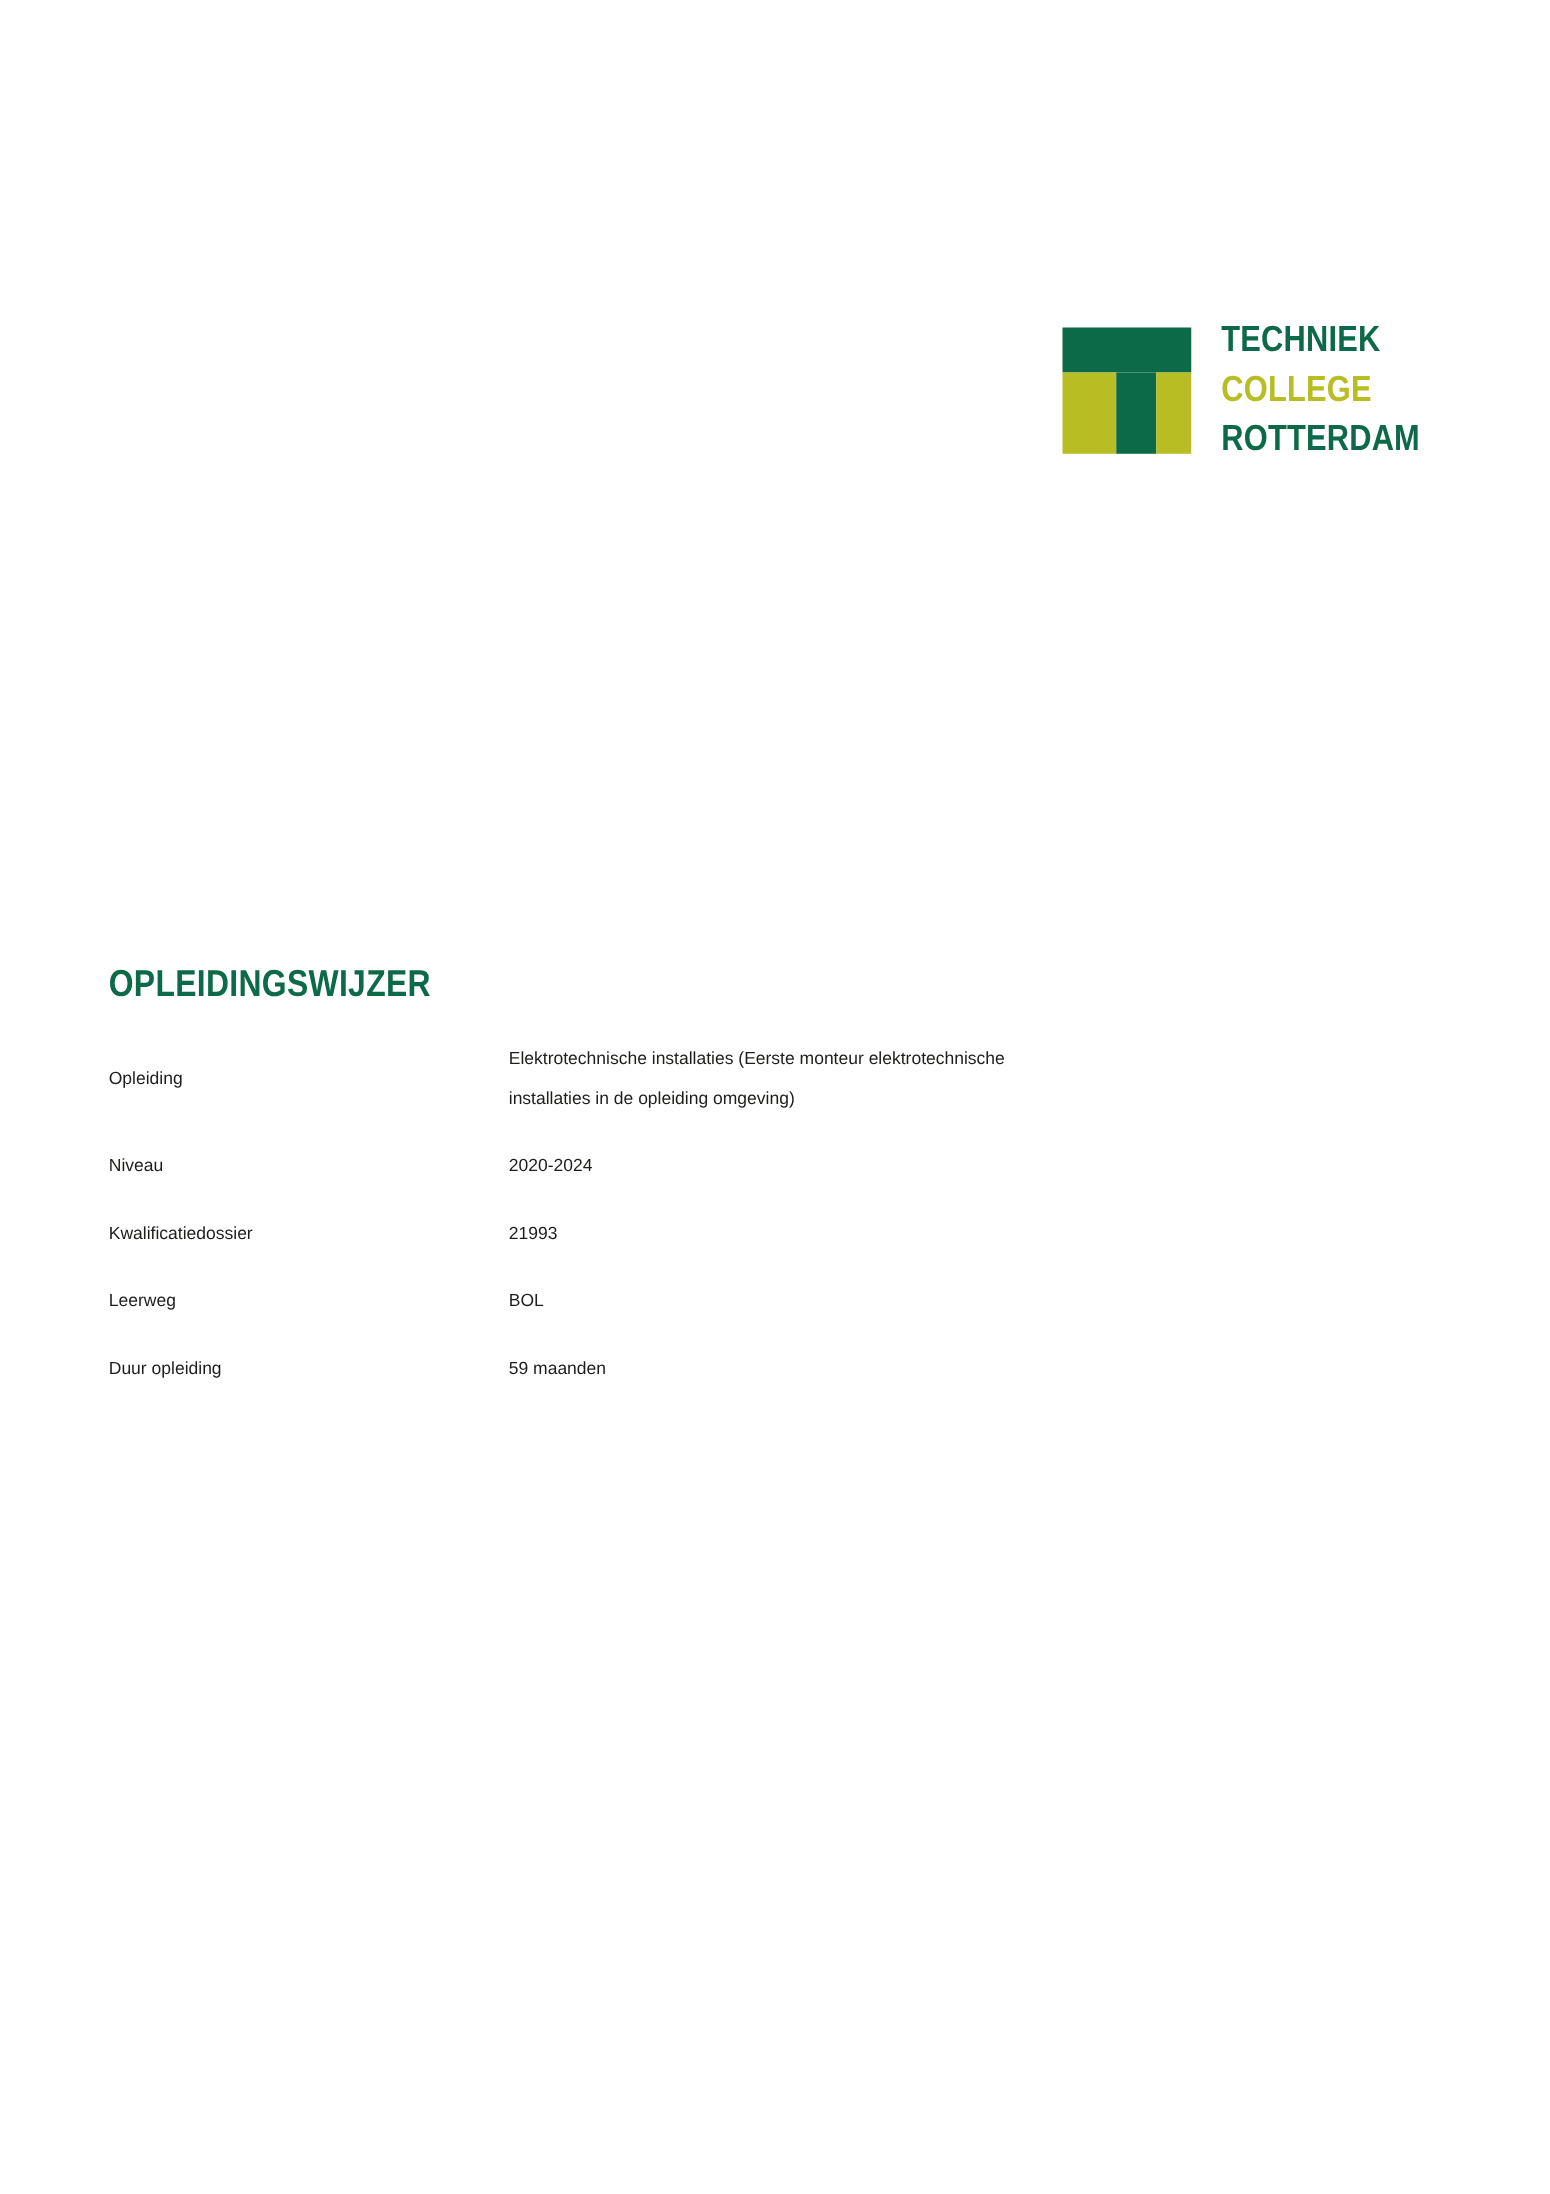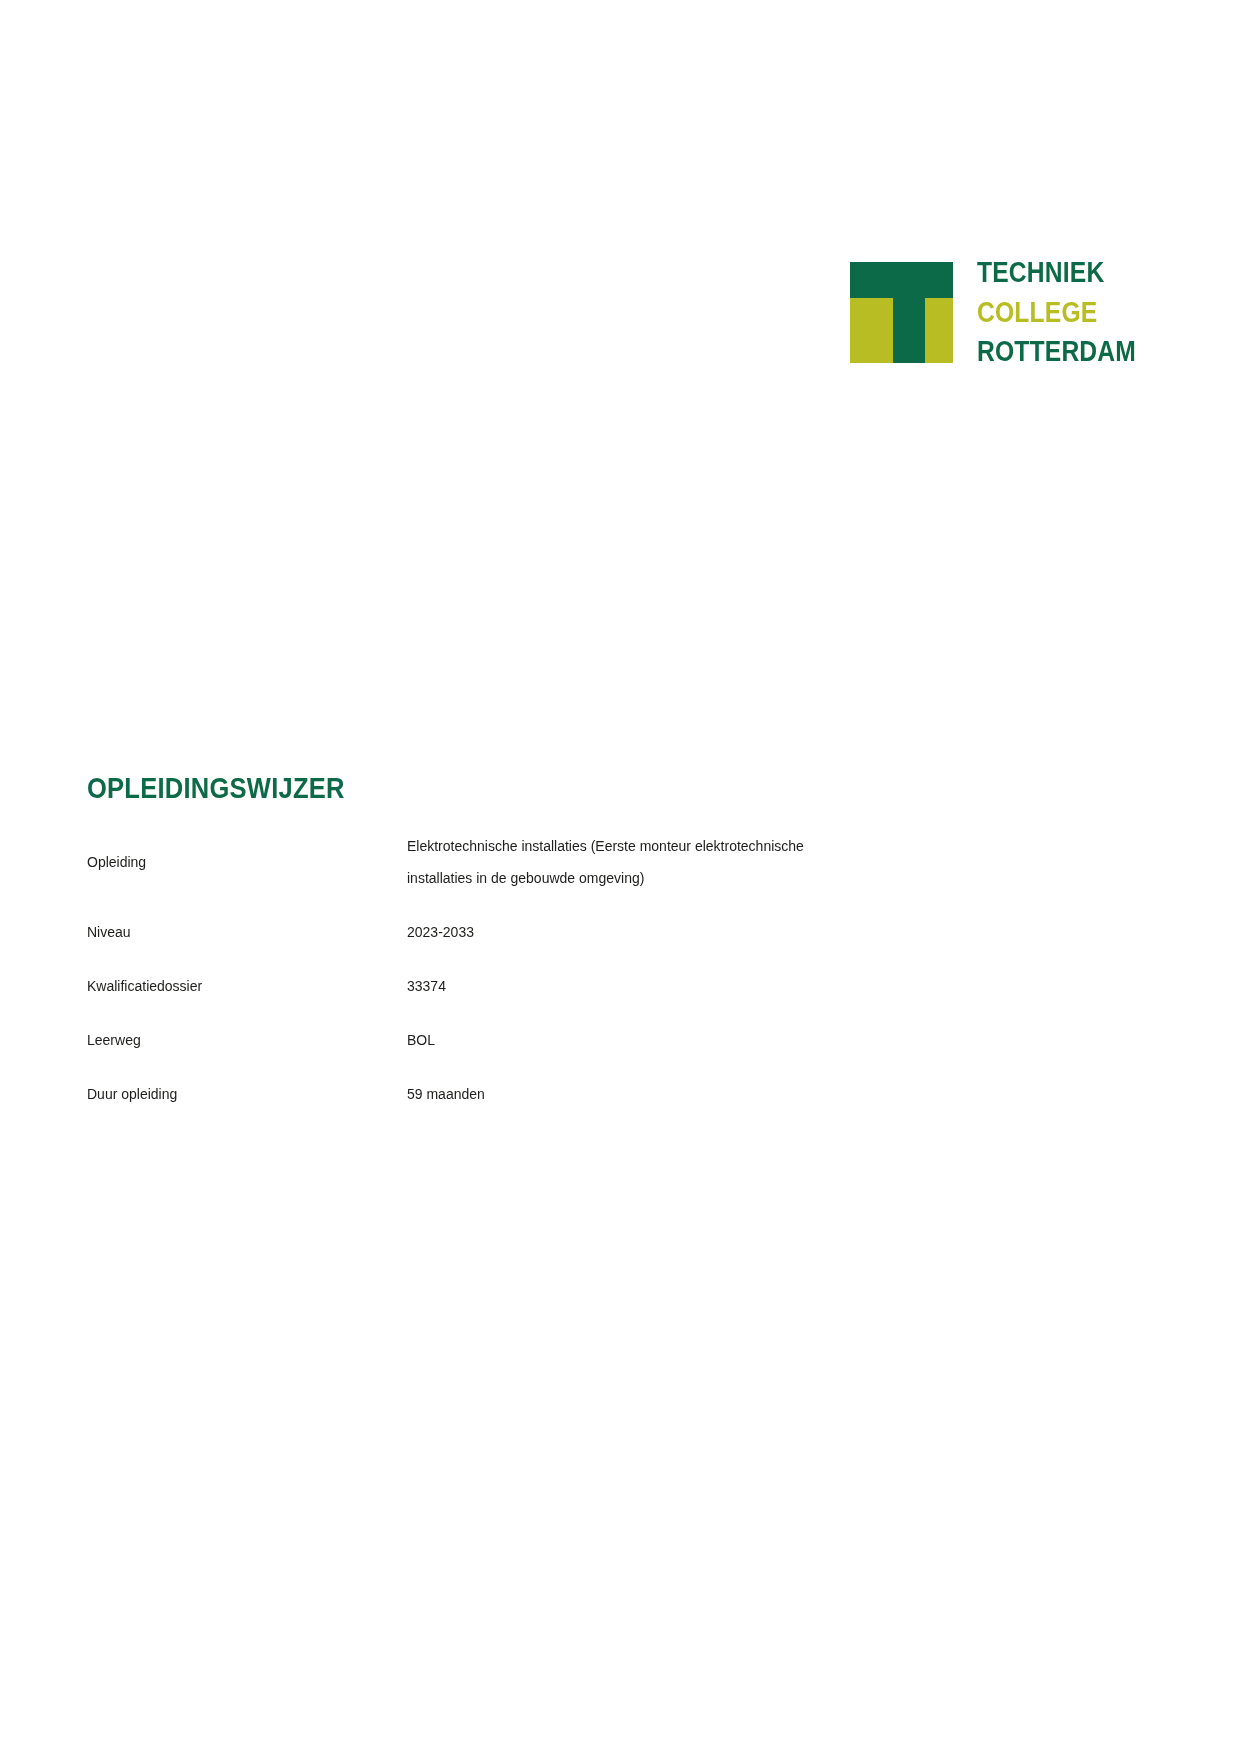--- a/index.html
+++ b/index.html
@@ -78,29 +78,29 @@
       <span class="wordline l3">ROTTERDAM</span>
     </div>
   </div>
 
   <h1 class="page-title">OPLEIDINGSWIJZER</h1>
 
   <div class="details">
     <div class="row">
       <span class="label">Opleiding</span>
       <span class="value">Elektrotechnische installaties (Eerste monteur elektrotechnische
-installaties in de gebouwde omgeving)</span>
+installaties in de opleiding omgeving)</span>
     </div>
     <div class="row">
       <span class="label">Niveau</span>
-      <span class="value">2023-2033</span>
+      <span class="value">2020-2024</span>
     </div>
     <div class="row">
       <span class="label">Kwalificatiedossier</span>
-      <span class="value">33374</span>
+      <span class="value">21993</span>
     </div>
     <div class="row">
       <span class="label">Leerweg</span>
       <span class="value">BOL</span>
     </div>
     <div class="row">
       <span class="label">Duur opleiding</span>
       <span class="value">59 maanden</span>
     </div>
   </div>

